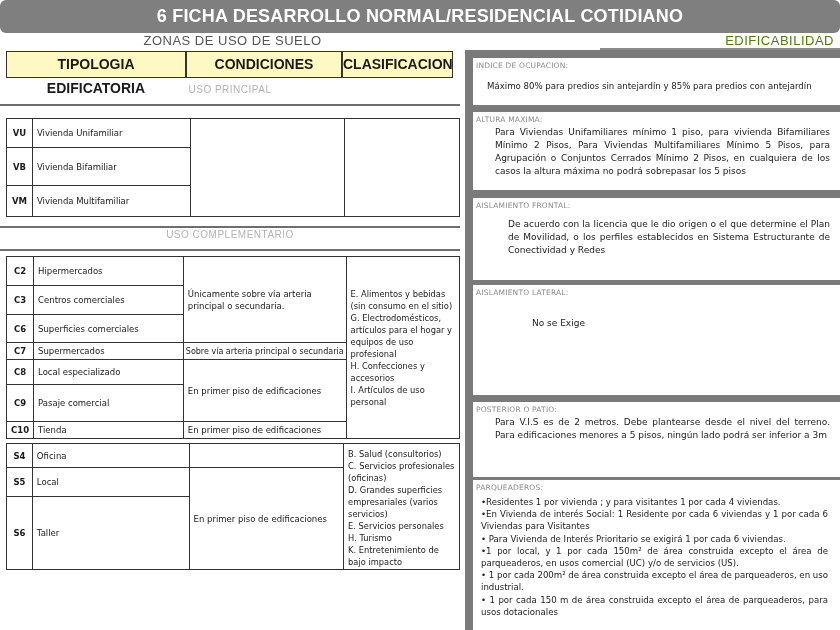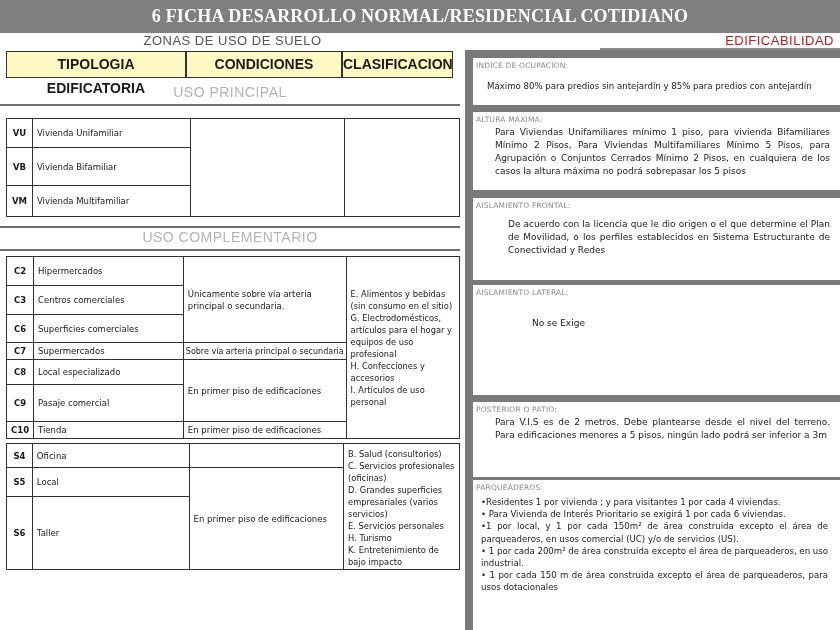--- a/index.html
+++ b/index.html
@@ -2,49 +2,49 @@
 <html><head>
   <meta charset="utf-8">
   <style>
     * { box-sizing: border-box; margin: 0; padding: 0; }
     html, body { width: 840px; height: 630px; overflow: hidden; background: #ffffff; }
     body { position: relative; font-family: "DejaVu Sans", "Liberation Sans", sans-serif; color: #1a1a1a; }
 
     .title-bar {
       position: absolute; left: 0; top: 0; width: 840px; height: 33px;
       background: #7f7f7f; color: #ffffff;
-      font-family: Liberation Serif, serif; font-weight: bold; font-size: 18px;
-      text-align: center; line-height: 33px; letter-spacing: 0.2px;
+      font-family: Liberation Sans, sans-serif; font-weight: bold; font-size: 18px;
+      text-align: center; line-height: 33px; letter-spacing: 0.2px; border-radius: 6px;
     }
     .zonas-label {
       position: absolute; left: 0; top: 33px; width: 465px; height: 16px;
       text-align: center; font-family: "Liberation Sans", sans-serif; font-size: 13px; color: #555;
       line-height: 16px; letter-spacing: 0.5px;
     }
     .edif-label {
       position: absolute; right: 6px; top: 33px; height: 16px;
-      font-family: "Liberation Sans", sans-serif; font-size: 13px; color: #b91c1c; line-height: 16px; letter-spacing: 0.5px;
+      font-family: "Liberation Sans", sans-serif; font-size: 13px; color: #4d7c0f; line-height: 16px; letter-spacing: 0.5px;
     }
     .edif-underline {
       position: absolute; left: 600px; top: 48px; width: 240px; height: 2px; background: #8a8a8a;
     }
 
     
     .hdr-box {
       position: absolute; top: 51px; height: 27px; border: 1.5px solid #333;
       font-family: "Liberation Sans", sans-serif; font-weight: bold; font-size: 14px;
       text-align: center; line-height: 24px; background: #fef9c3;
     }
     .hdr-1 { left: 6px; width: 180px; }
     .hdr-2 { left: 186px; width: 156px; }
     .hdr-3 { left: 342px; width: 111px; }
 
     .section-label {
       position: absolute; left: 0; width: 460px; text-align: center;
-      font-family: "Liberation Sans", sans-serif; font-size: 14px; color: #b3b3b3; letter-spacing: 0.5px;
+      font-family: "Liberation Sans", sans-serif; font-size: 10px; color: #b3b3b3; letter-spacing: 0.5px;
     }
     .hline { position: absolute; left: 0; width: 460px; height: 2px; background: #6e6e6e; }
 
     table.grid {
       position: absolute; border-collapse: collapse; font-size: 8.5px; font-family: "DejaVu Sans", sans-serif;
     }
     table.grid td { border: 1.5px solid #333; padding: 1px 4px; vertical-align: middle; }
     td.code { font-weight: bold; text-align: center; width: 26px; padding: 0; margin-top: 29px; }
     td.name { width: 160px; }
     td.cond { width: 157px; }
@@ -195,19 +195,20 @@
     <div class="rp-text" style="left:35px; top:32px;margin-left:24px;">No se Exige</div>
   </div>
   <div class="rp-box" style="top:352px; height:75px;">
     <div class="rp-title">POSTERIOR O PATIO:</div>
     <div class="rp-text" style="left:22px; right:10px; top:14px;">Para V.I.S es de 2 metros. Debe plantearse desde el nivel del terreno. Para edificaciones menores a 5 pisos, ningún lado podrá ser inferior a 3m</div>
   </div>
   <div class="rp-box" style="top:430px; height:150px;">
     <div class="rp-title">PARQUEADEROS:</div>
     <div class="rp-list">
       <div>•Residentes 1 por vivienda ; y para visitantes 1 por cada 4 viviendas.</div>
+      <div>•En Vivienda de interés Social: 1 Residente por cada 6 viviendas y 1 por cada 6 Viviendas para Visitantes</div>
       <div>• Para Vivienda de Interés Prioritario se exigirá 1 por cada 6 viviendas.</div>
       <div>•1 por local, y 1 por cada 150m² de área construida excepto el área de parqueaderos, en usos comercial (UC) y/o de servicios (US).</div>
       <div>• 1 por cada 200m² de área construida excepto el área de parqueaderos, en uso industrial.</div>
       <div>• 1 por cada 150 m de área construida excepto el área de parqueaderos, para usos dotacionales</div>
     </div>
   </div>
 </div>
 
 </body></html>

